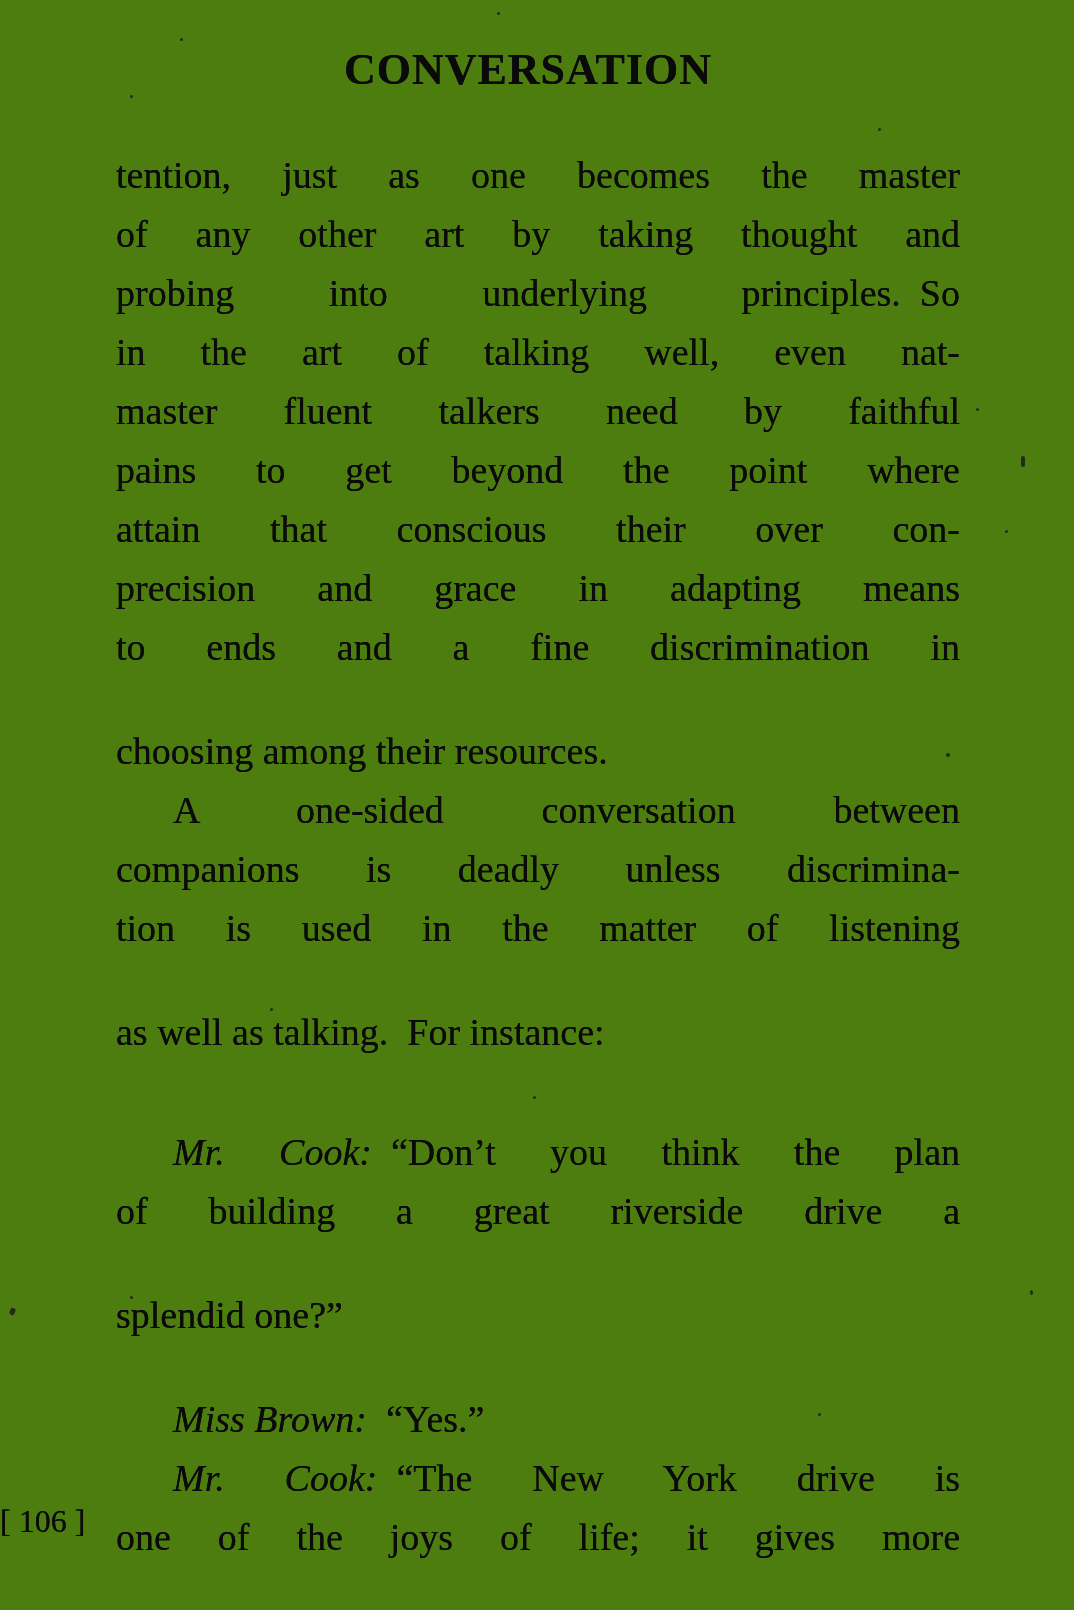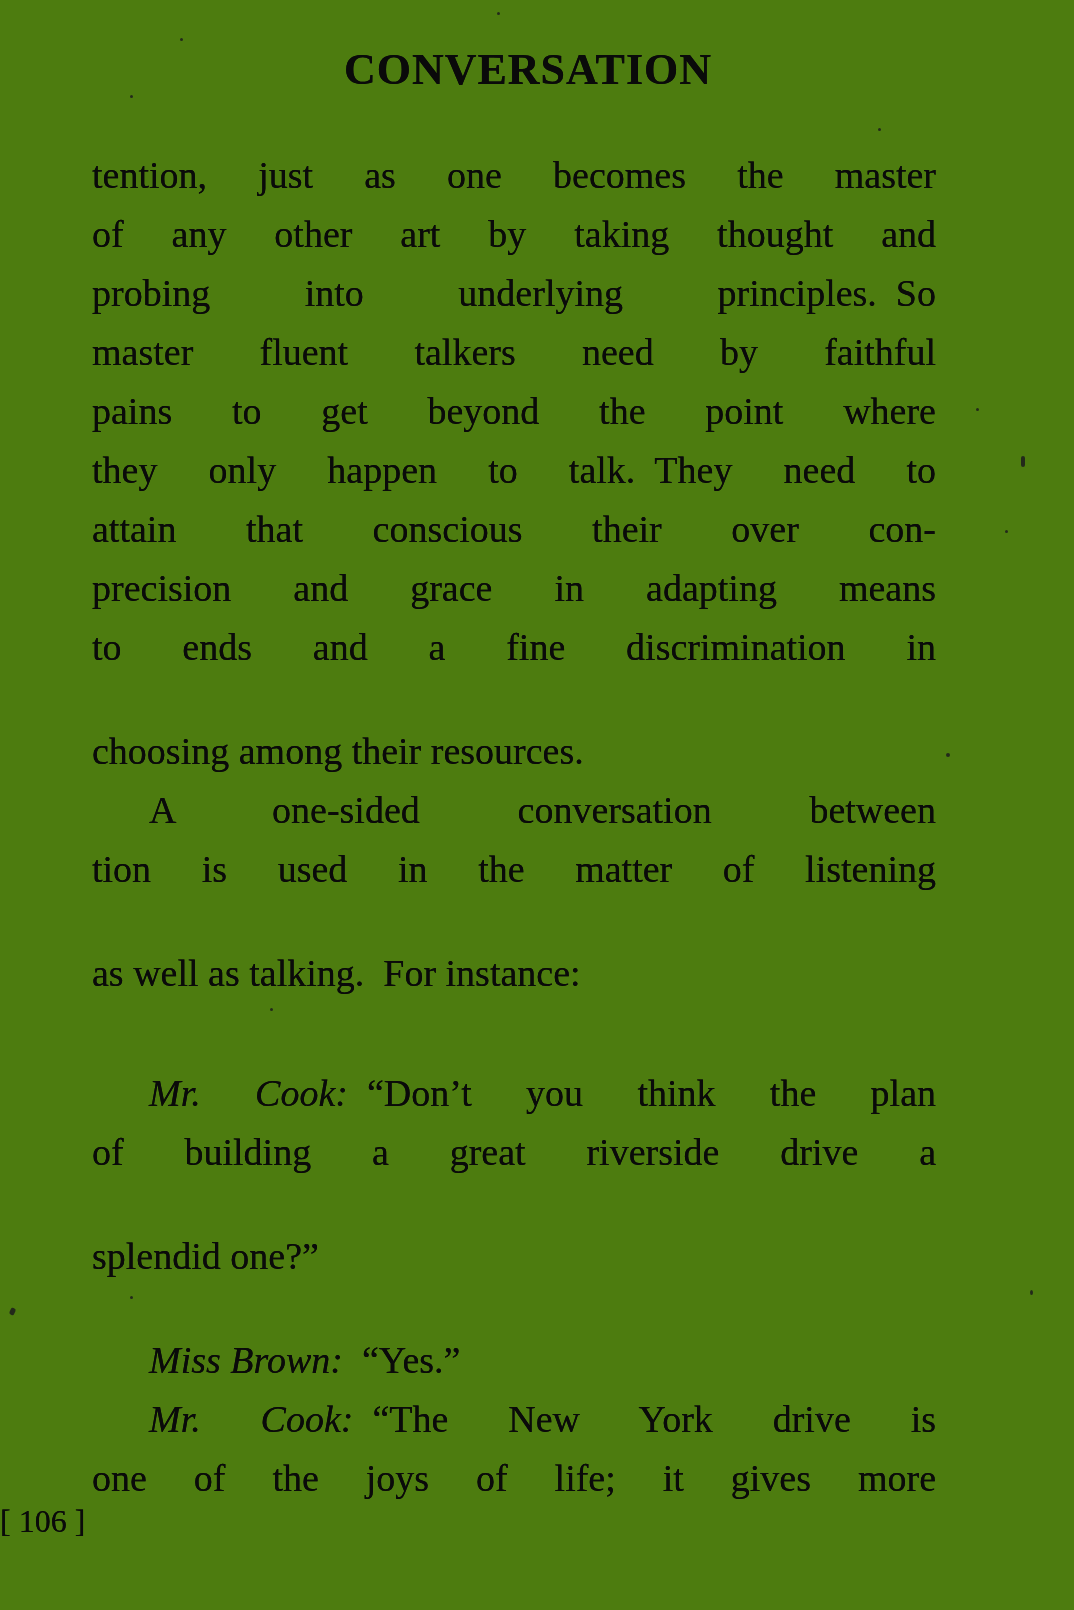--- a/index.html
+++ b/index.html
@@ -11,21 +11,21 @@
     font-family:Liberation Serif, serif;
     color:#0a0a0a;
   }
   .heading{
     position:absolute;top:44px;left:106px;width:844px;
     margin:0;text-align:center;
     font-size:44px;font-weight:bold;letter-spacing:1px;
     text-shadow:0 0 0.5px currentColor;
   }
   .text-block{
-    position:absolute;left:92px;top:146px;width:844px;
+    position:absolute;left:116px;top:146px;width:844px;
     font-size:38px;line-height:59px;
     text-shadow:0 0 0.5px currentColor;
   }
   .para{margin:0;padding:0;}
   .line{text-align:justify;text-align-last:justify;white-space:nowrap0;}
   .line.just{text-align:justify;text-align-last:justify;}
   .line.last{text-align:left;text-align-last:left;margin-top:45px;}
   .line.first-indent{padding-left:57px;}
   .dialogue-block{margin-top:61px;}
   .speaker{font-style:italic;}
@@ -45,31 +45,32 @@
 <div class="page">
 
   <h1 class="heading">CONVERSATION</h1>
 
   <div class="text-block">
 
     <div class="para">
       <div class="line just">tention, just as one becomes the master</div>
       <div class="line just">of any other art by taking thought and</div>
       <div class="line just">probing into underlying principles. So</div>
+      <div class="line just">in the art of talking well, even nat-</div>
       <div class="line just">master fluent talkers need by faithful</div>
       <div class="line just">pains to get beyond the point where</div>
-      <div class="line just">they only happen to talk. They need to</div>
       <div class="line just">attain that conscious their over con-</div>
       <div class="line just">precision and grace in adapting means</div>
       <div class="line just">to ends and a fine discrimination in</div>
       <div class="line last">choosing among their resources.</div>
     </div>
 
     <div class="para">
       <div class="line just first-indent">A one-sided conversation between</div>
+      <div class="line just">companions is deadly unless discrimina-</div>
       <div class="line just">tion is used in the matter of listening</div>
       <div class="line last">as well as talking. For instance:</div>
     </div>
 
     <div class="dialogue-block">
 
       <div class="para">
         <div class="line just first-indent"><span class="speaker">Mr. Cook:</span><span> “Don’t you think the plan</span></div>
         <div class="line just">of building a great riverside drive a</div>
         <div class="line last">splendid one?”</div>

